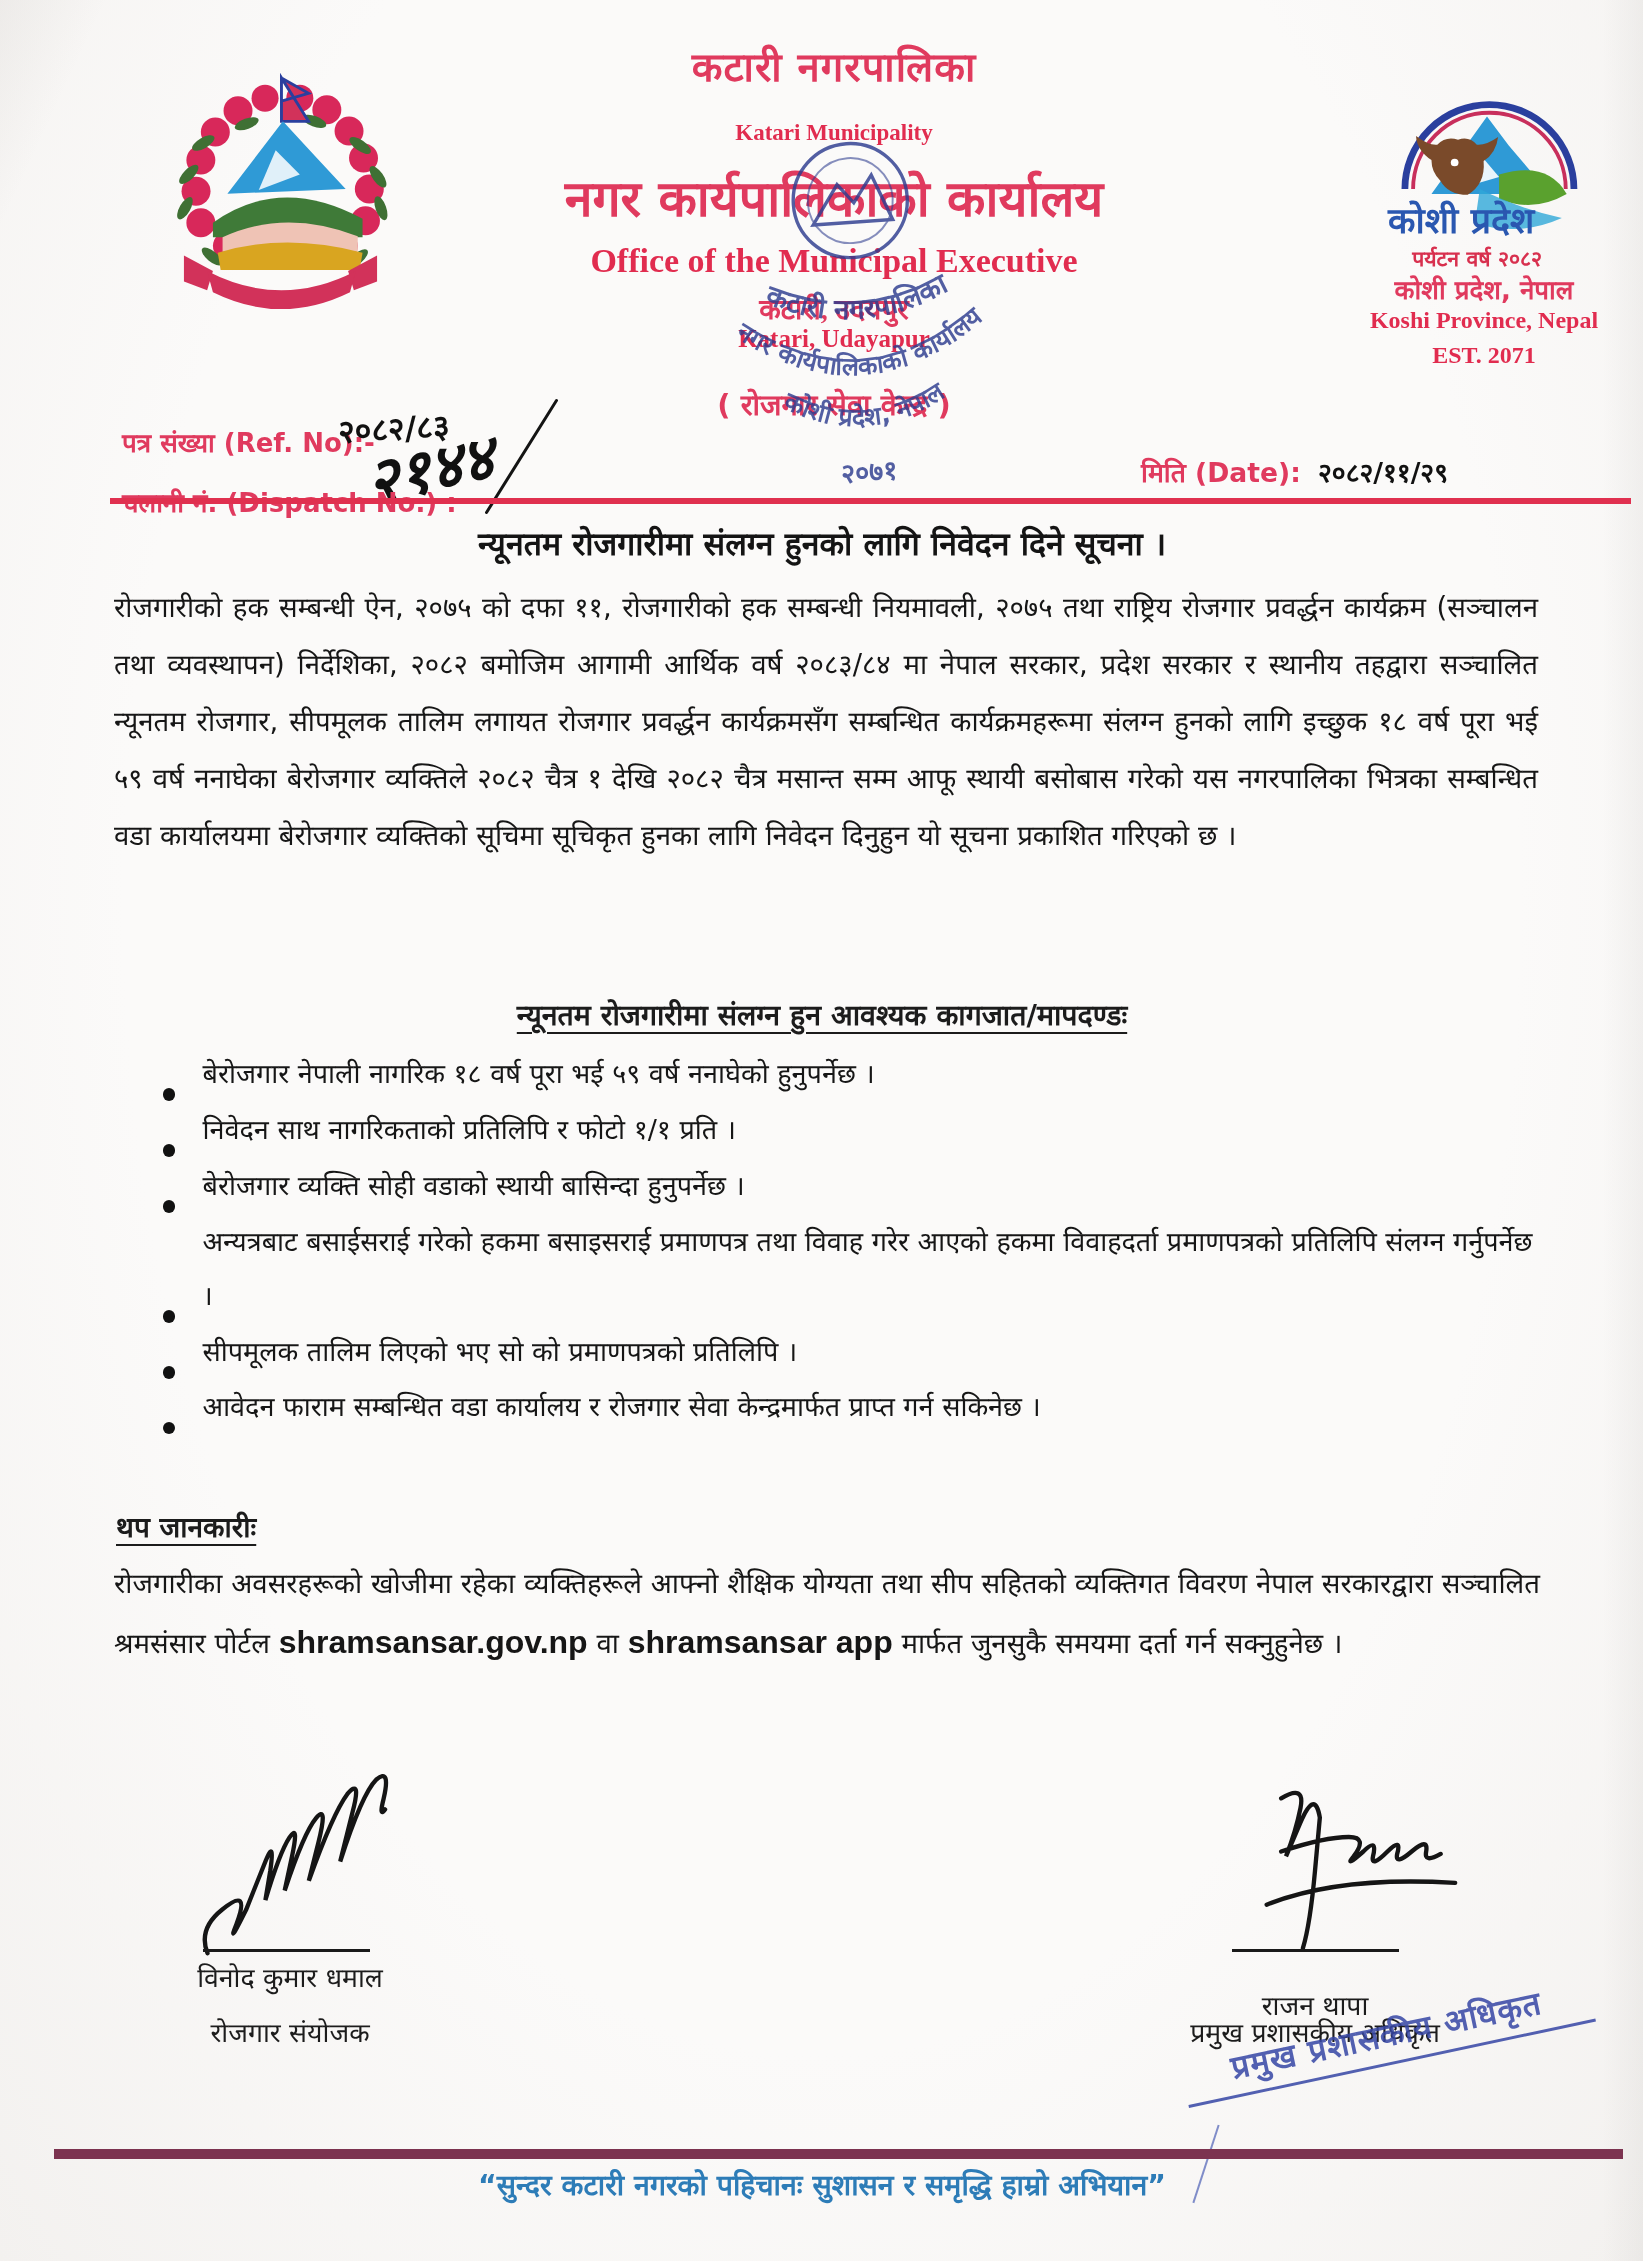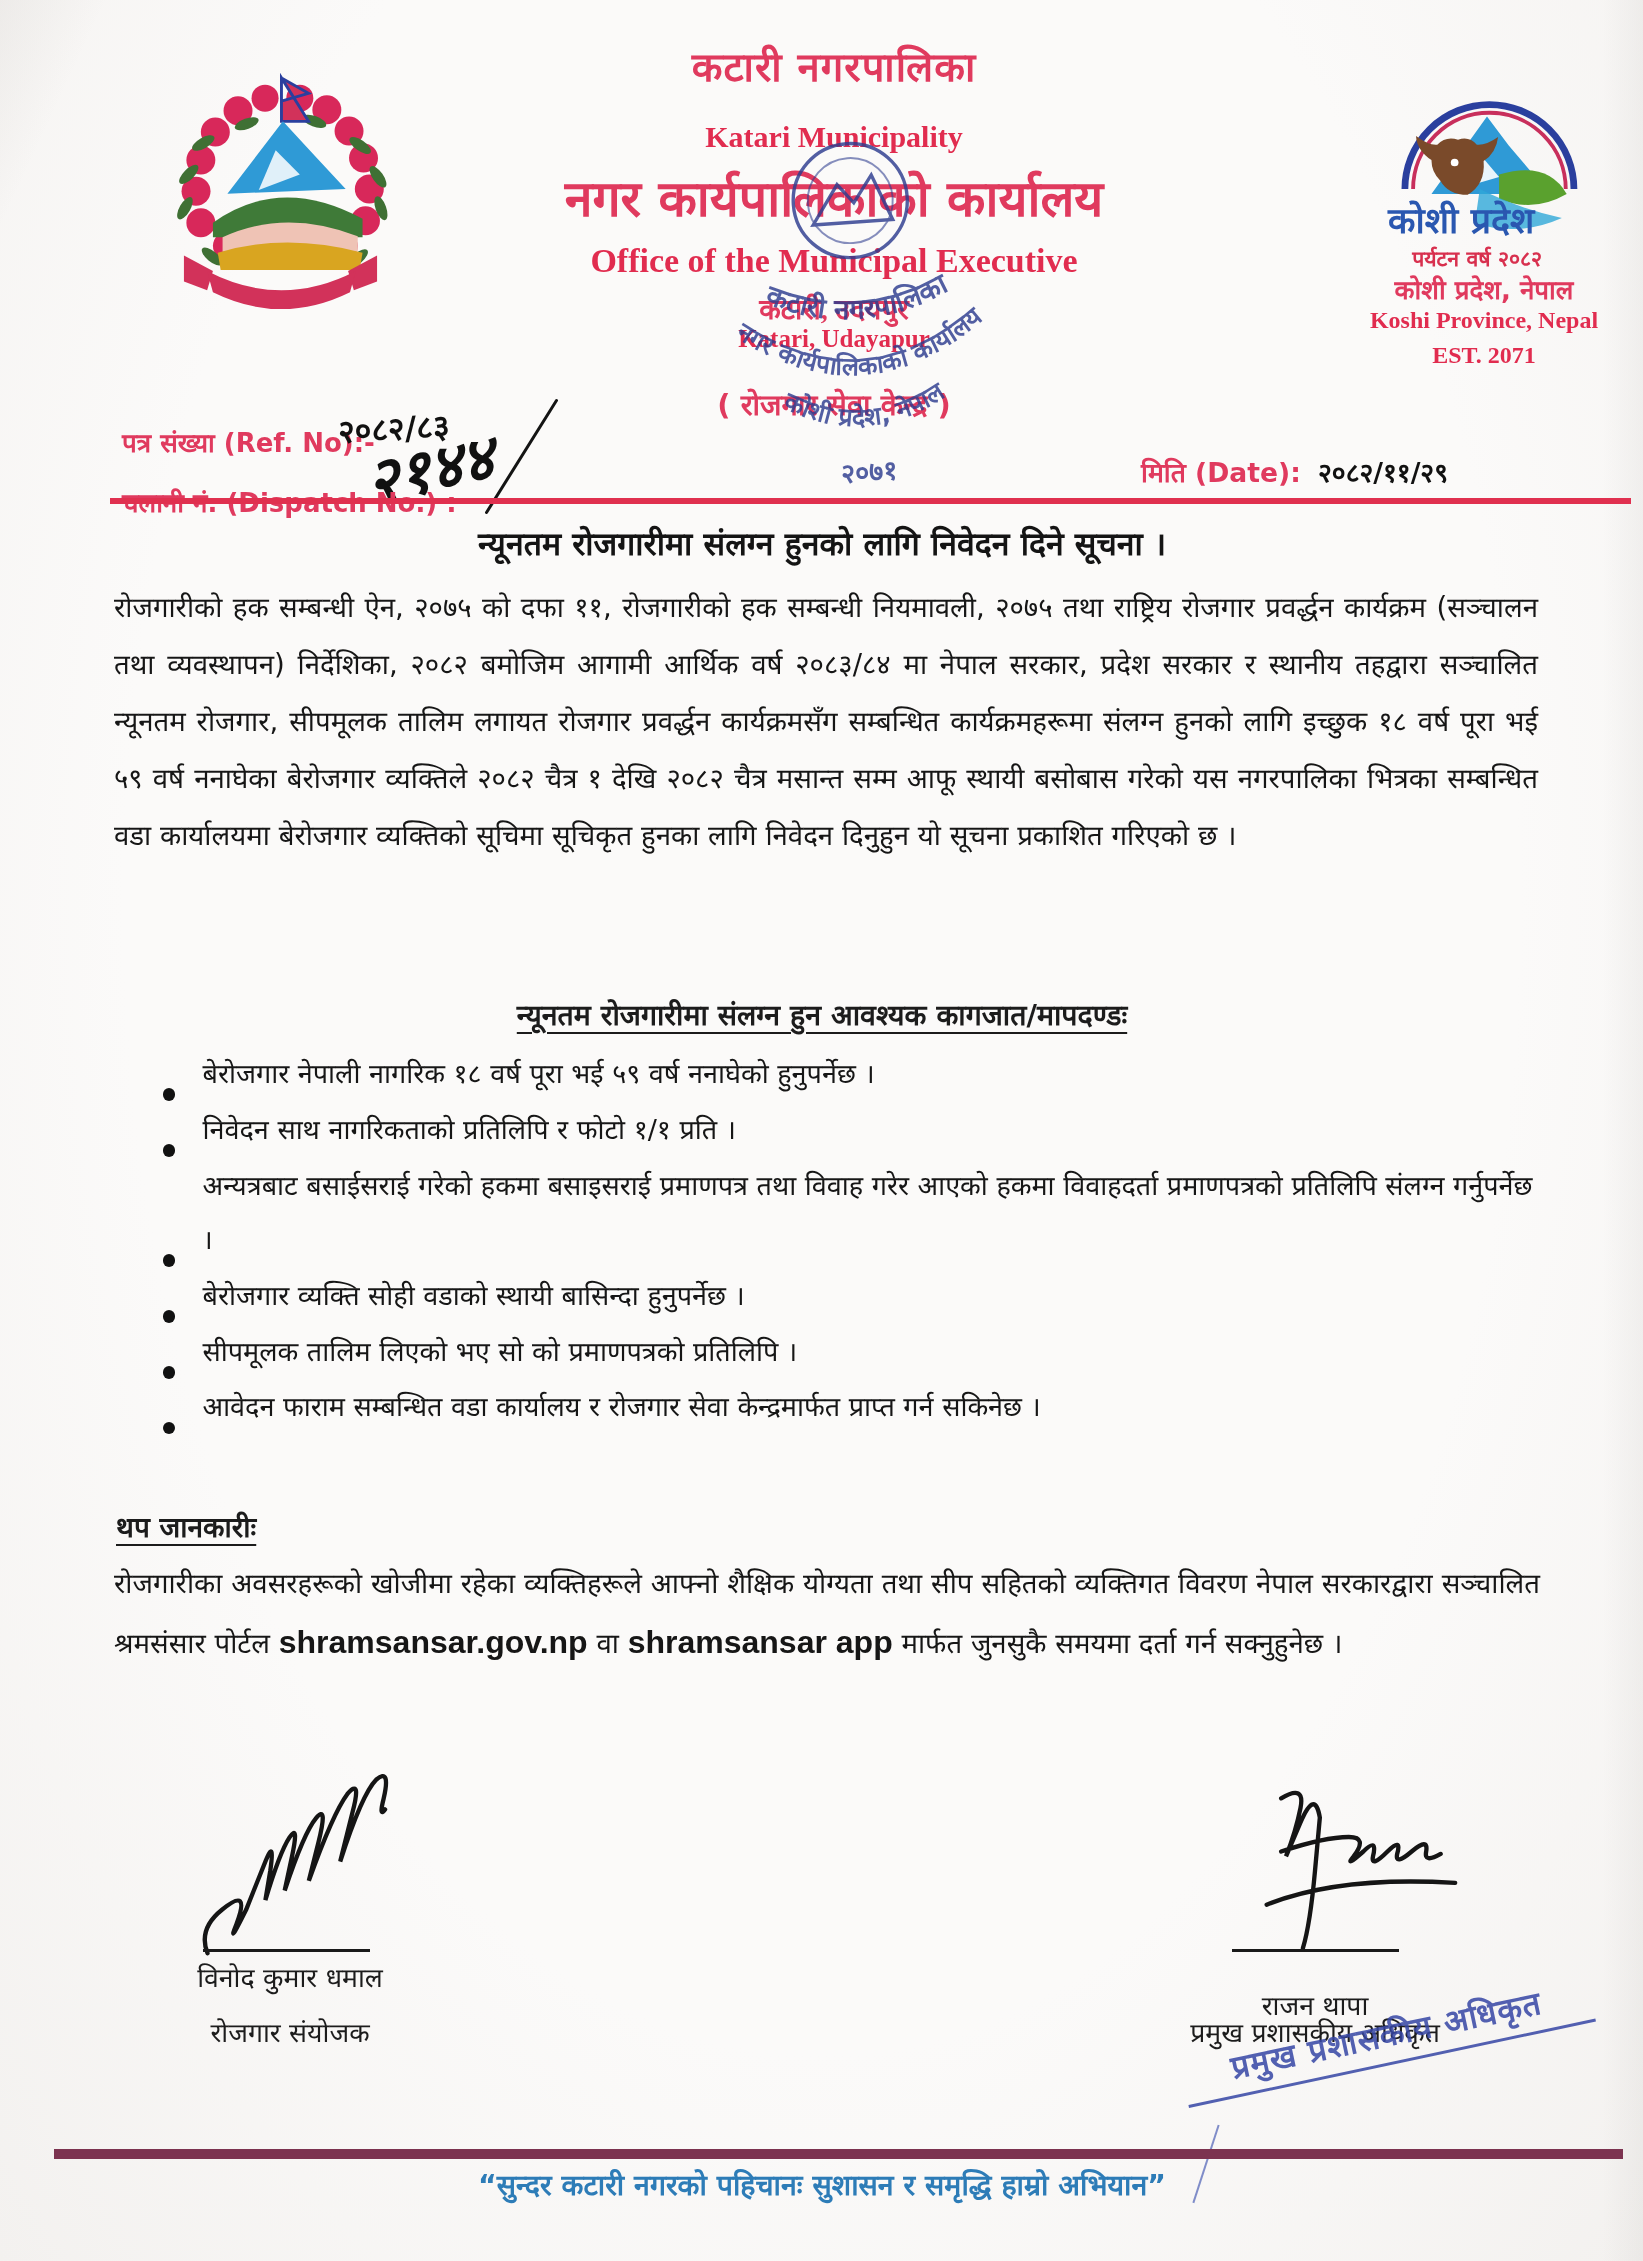--- a/index.html
+++ b/index.html
@@ -15,21 +15,21 @@
     color:#1c1c1c;
     overflow:hidden;
   }
   .abs{position:absolute;}
   .crimson{color:#e03a5e;}
   .serif-red{font-family:"Liberation Serif", serif; color:#e12c4f; font-weight:bold;}
   .center{text-align:center;}
 
   
   .hdr-np-1{left:435px; top:38px;  width:798px; font-size:40px;  font-weight:bold; letter-spacing:1px;}
-  .hdr-en-1{left:435px; top:120px; width:798px; font-size:30px;}
+  .hdr-en-1{left:435px; top:120px; width:798px; font-size:23px;}
   .hdr-np-2{left:387px; top:163px; width:894px; font-size:50px; font-weight:bold;}
   .hdr-en-2{left:387px; top:242px; width:894px; font-size:34px;}
   .hdr-place-np{left:532px; top:289px; width:604px; font-size:28px; font-weight:bold;font-family:Liberation Serif, serif;}
   .hdr-place-en{left:532px; top:325px; width:604px; font-size:25px;}
   .hdr-center-np{left:532px; top:384px; width:604px; font-size:29px; font-weight:bold;}
   .prov-np{left:1305px; top:271px; width:358px; font-size:26px; font-weight:bold;}
   .prov-en{left:1305px; top:307px; width:358px; font-size:24px;}
   .prov-est{left:1305px; top:342px; width:358px; font-size:24px;}
 
   
@@ -192,25 +192,25 @@
     <li>
         <span class="dot"></span>
         <span>बेरोजगार नेपाली नागरिक १८ वर्ष पूरा भई ५९ वर्ष ननाघेको हुनुपर्नेछ ।</span>
       </li>
     <li>
         <span class="dot"></span>
         <span>निवेदन साथ नागरिकताको प्रतिलिपि र फोटो १/१ प्रति ।</span>
       </li>
     <li>
         <span class="dot"></span>
+        <span>बेरोजगार व्यक्ति सोही वडाको स्थायी बासिन्दा हुनुपर्नेछ ।</span>
+      </li>
+    <li>
+        <span class="dot"></span>
         <span>अन्यत्रबाट बसाईसराई गरेको हकमा बसाइसराई प्रमाणपत्र तथा विवाह गरेर आएको हकमा विवाहदर्ता प्रमाणपत्रको प्रतिलिपि संलग्न गर्नुपर्नेछ ।</span>
-      </li>
-    <li>
-        <span class="dot"></span>
-        <span>बेरोजगार व्यक्ति सोही वडाको स्थायी बासिन्दा हुनुपर्नेछ ।</span>
       </li>
     <li>
         <span class="dot"></span>
         <span>सीपमूलक तालिम लिएको भए सो को प्रमाणपत्रको प्रतिलिपि ।</span>
       </li>
     <li>
         <span class="dot"></span>
         <span>आवेदन फाराम सम्बन्धित वडा कार्यालय र रोजगार सेवा केन्द्रमार्फत प्राप्त गर्न सकिनेछ ।</span>
       </li>
   </ul>

